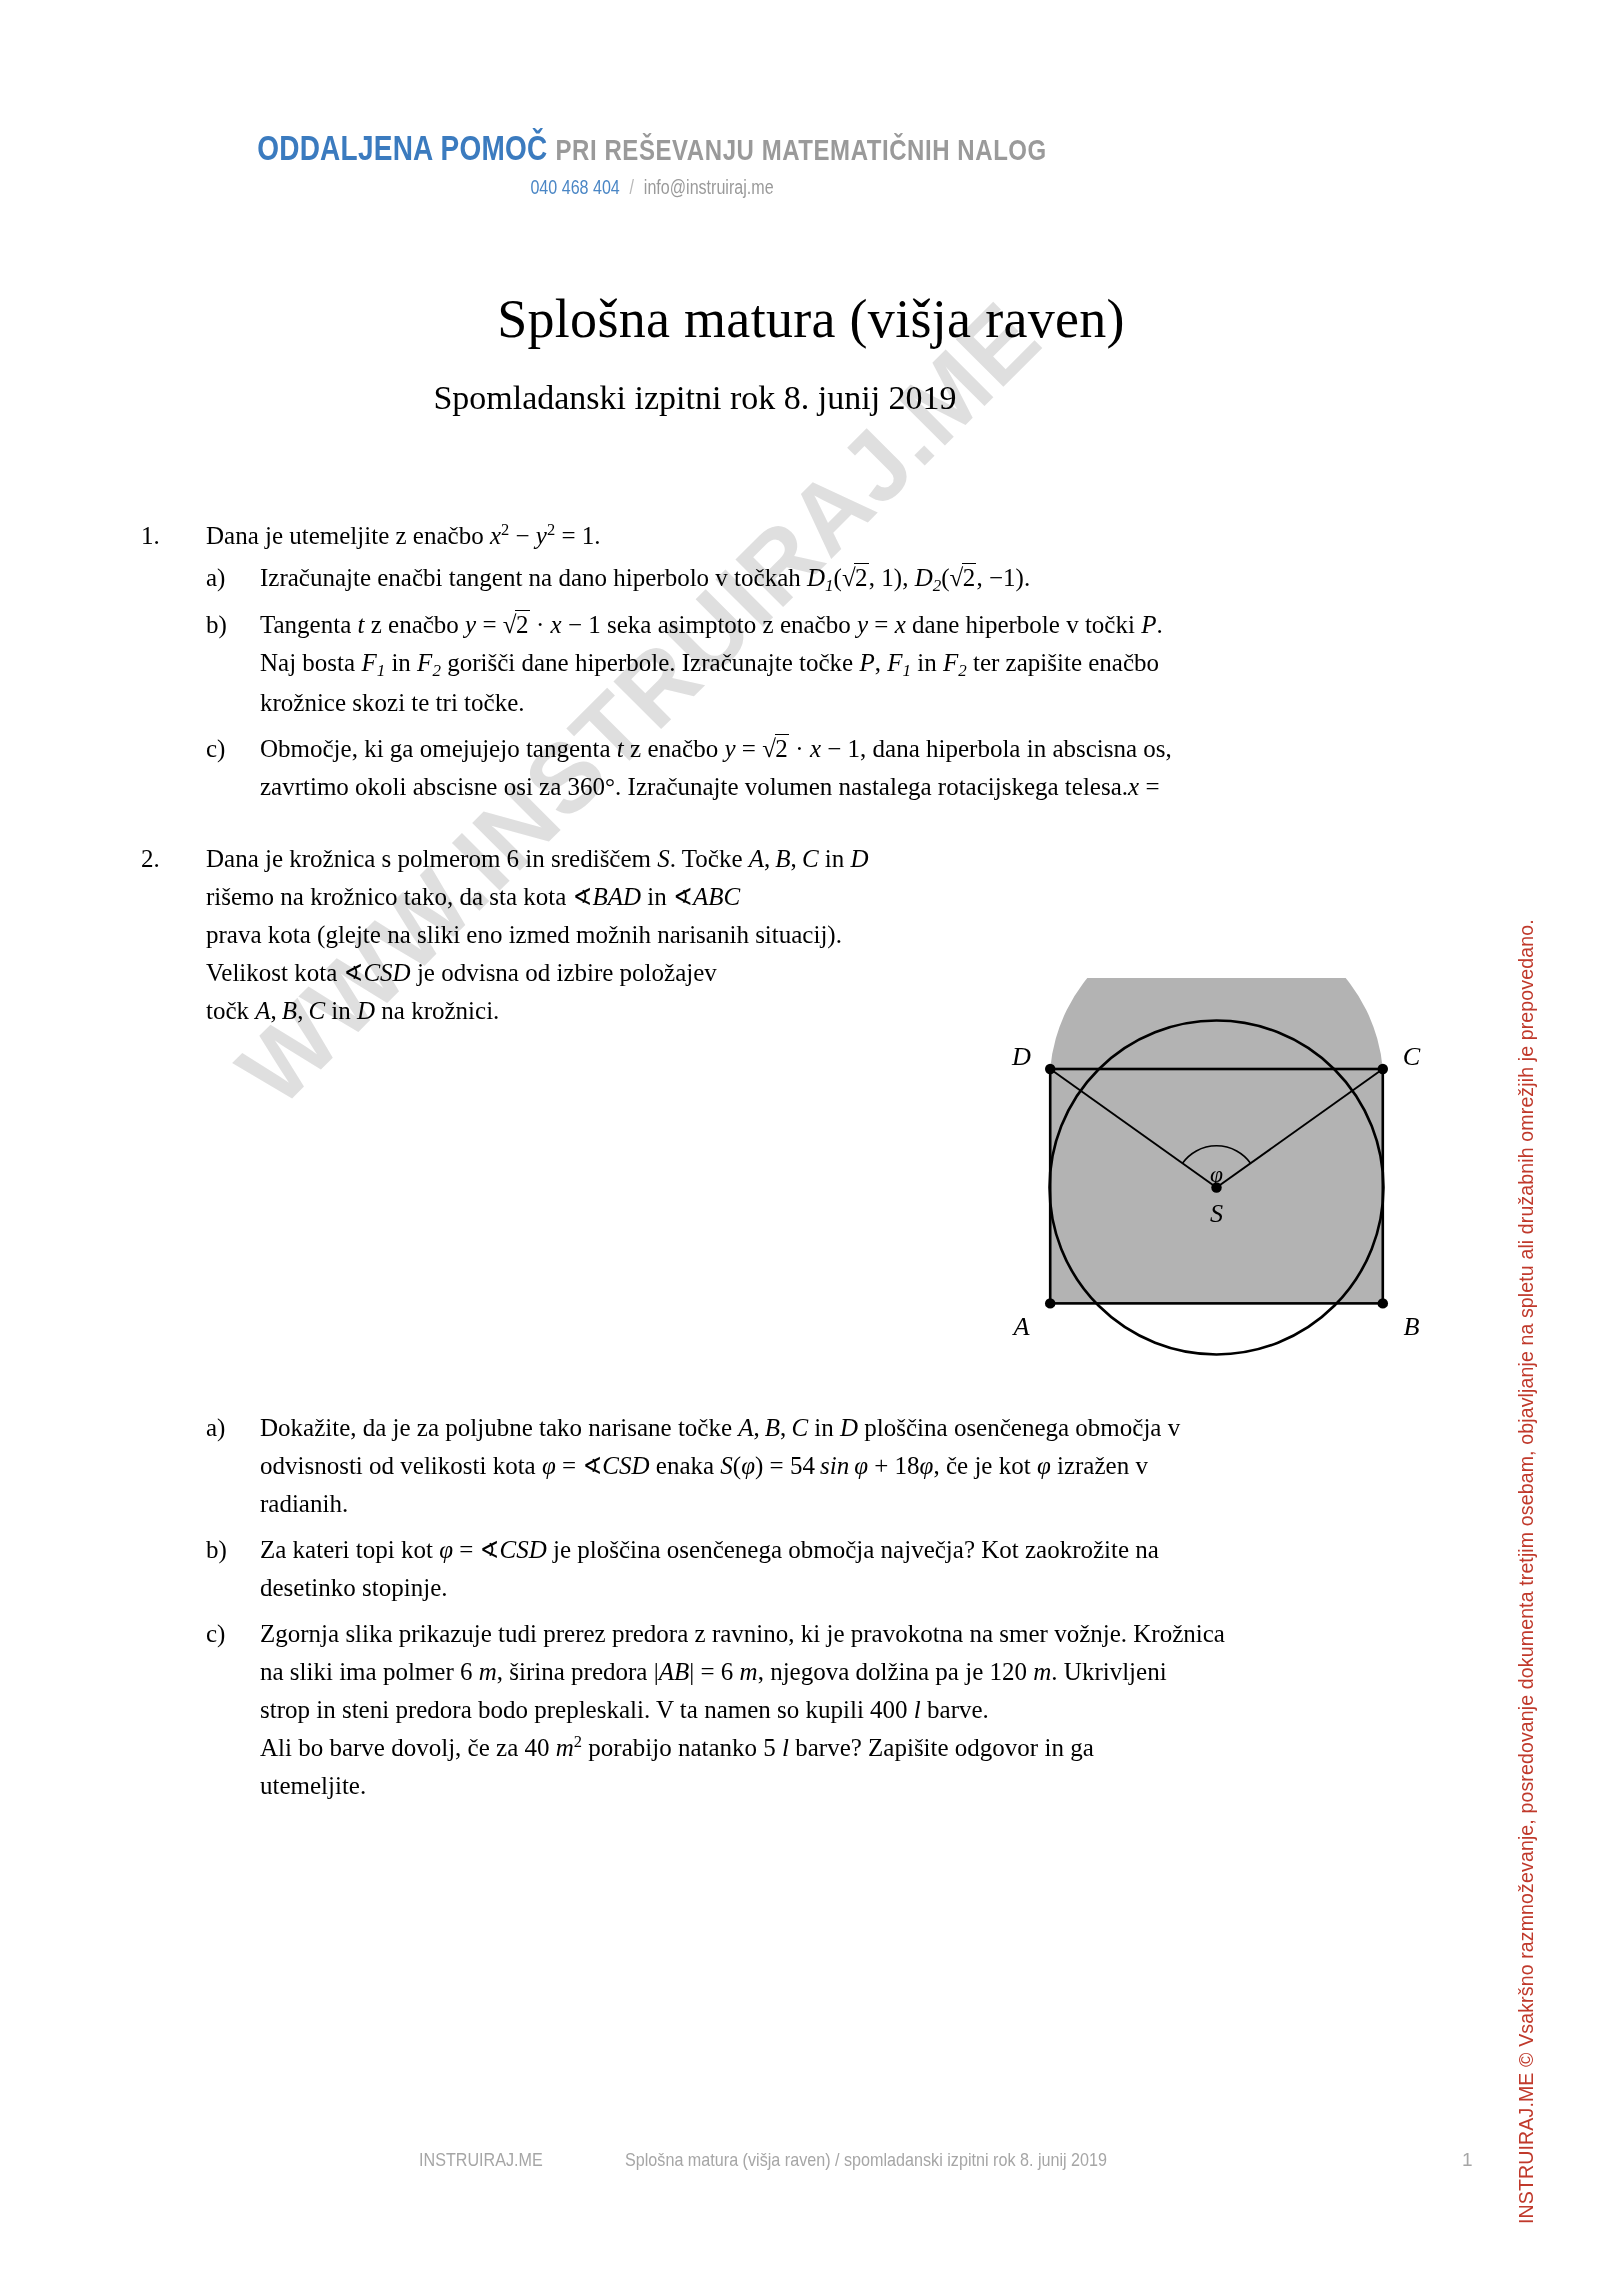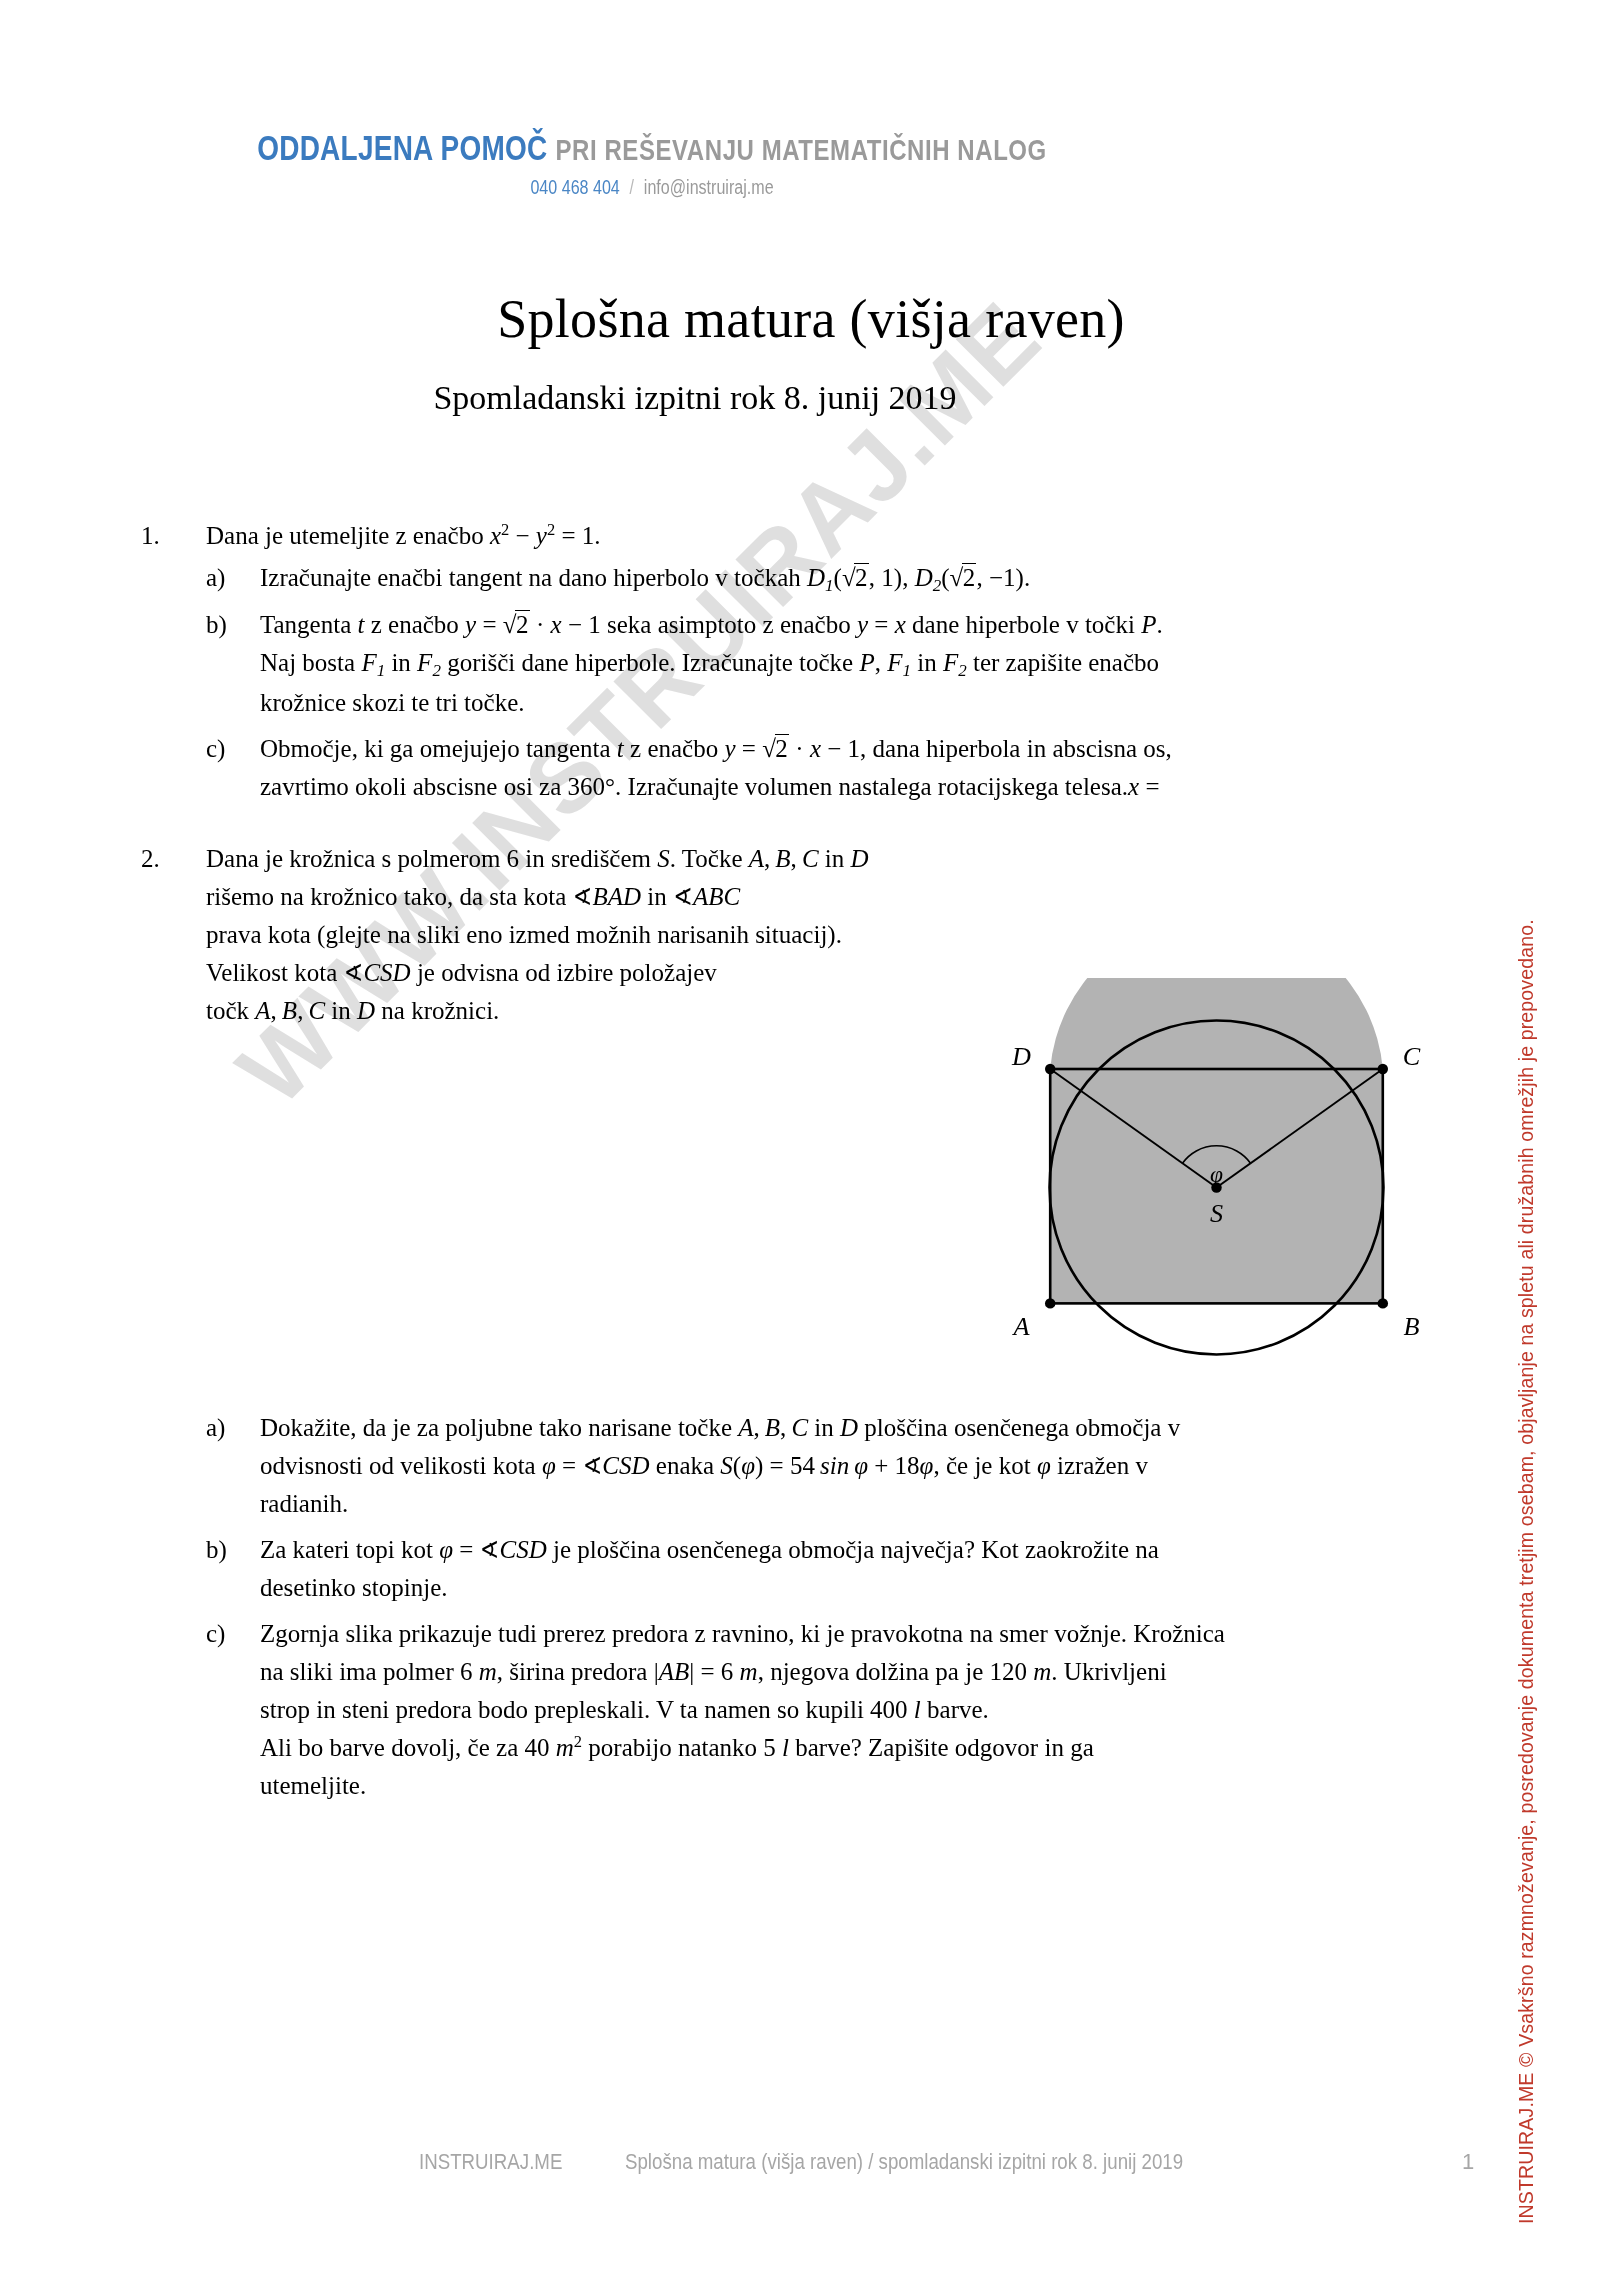--- a/index.html
+++ b/index.html
@@ -173,21 +173,21 @@
 
   
   .footer {
     position: absolute;
     left: 0;
     top: 2149px;
     width: 1622px;
     height: 39px;
     z-index: 5;
     font-family: "Liberation Sans Narrow", "Liberation Sans", sans-serif;
-    font-size: 22px;
+    font-size: 19px;
     color: #a6a6a6;
   }
   .footer .f-brand { position: absolute; left: 419px; top: 0; transform: scaleX(0.85); transform-origin: left top; }
   .footer .f-mid   { position: absolute; left: 625px; top: 0; transform: scaleX(0.85); transform-origin: left top; }
   .footer .f-page  { position: absolute; left: 1462px; top: 0; }
 </style>
 </head>
 <body>
 
 <div class="page">

